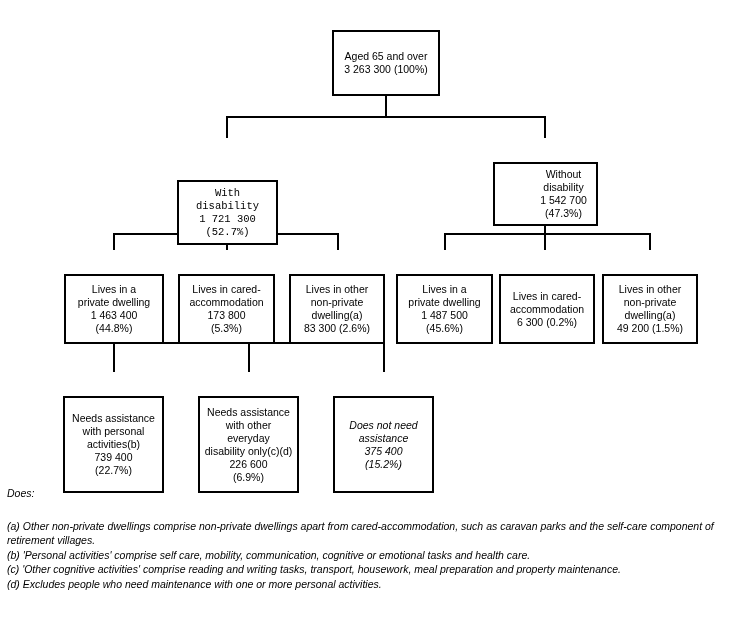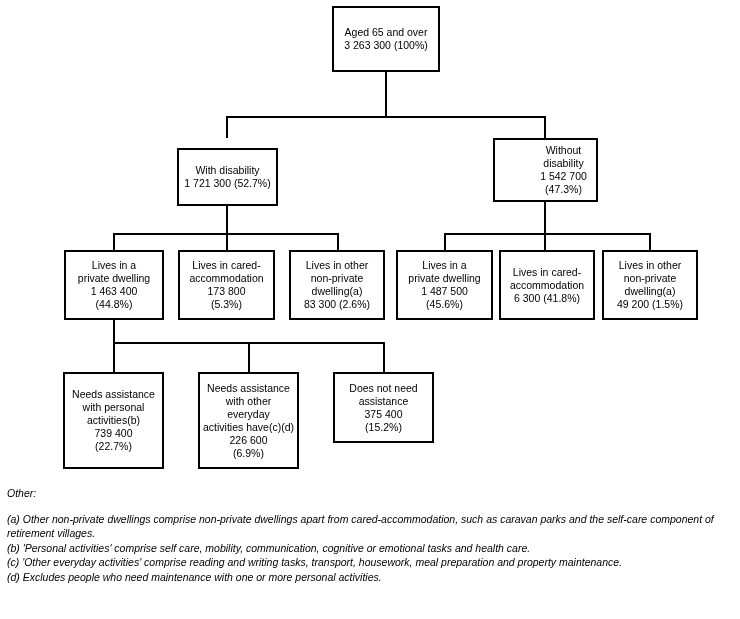--- a/index.html
+++ b/index.html
@@ -14,50 +14,51 @@
     box-sizing:border-box;
     border:2px solid #000000;
     background:#ffffff;
     display:flex;
     align-items:center;
     justify-content:center;
     text-align:center;
     line-height:13px;
     font-size:10.5px;
     z-index:3;
+    margin-top:24px;
   }
   .box .inner{width:100%;padding:0 2px;}
   .line{position:absolute;background:#000000;z-index:1;}
   .hline{height:2px;}
   .vline{width:2px;}
   .notes{
     position:absolute;left:7px;top:486px;width:726px;
     font-style:italic;font-size:10.5px;line-height:14.6px;
   }
-  .notes .blk2{margin-top:11px;font-style:italic;}
+  .notes .blk2{margin-top:18px;font-style:italic;}
   .notes div{white-space:normal;}
 </style>
 </head>
 <body>
 
 <div id="chart">
 
   <div class="box" style="left:332px;top:6px;width:108px;height:66px;">
     <div class="inner">
       <div>Aged 65 and over</div>
       <div>3 263 300 (100%)</div>
     </div>
   </div>
 
   <div class="line vline" style="left:385px;top:72px;height:45px;"></div>
   <div class="line hline" style="left:226px;top:116px;width:320px;"></div>
   <div class="line vline" style="left:226px;top:116px;height:22px;"></div>
   <div class="line vline" style="left:544px;top:116px;height:22px;"></div>
 
-  <div class="box" style="left:177px;top:148px;width:101px;height:58px;">
+  <div class="box" style="left:177px;top:156px;width:101px;height:65px;font-family:Liberation Mono, monospace;">
     <div class="inner">
       <div>With disability</div>
       <div>1 721 300 (52.7%)</div>
     </div>
   </div>
 
   <div class="box" style="left:493px;top:138px;width:105px;height:64px;padding-left:36px;">
     <div class="inner">
       <div>Without disability</div>
       <div>1 542 700 (47.3%)</div>
@@ -109,21 +110,21 @@
       <div>private dwelling</div>
       <div>1 487 500</div>
       <div>(45.6%)</div>
     </div>
   </div>
 
   <div class="box" style="left:499px;top:250px;width:96px;height:70px;">
     <div class="inner">
       <div>Lives in cared-</div>
       <div>accommodation</div>
-      <div>6 300 (41.8%)</div>
+      <div>6 300 (0.2%)</div>
     </div>
   </div>
 
   <div class="box" style="left:602px;top:250px;width:96px;height:70px;">
     <div class="inner">
       <div>Lives in other</div>
       <div>non-private</div>
       <div>dwelling(a)</div>
       <div>49 200 (1.5%)</div>
     </div>
@@ -142,36 +143,36 @@
       <div>739 400</div>
       <div>(22.7%)</div>
     </div>
   </div>
 
   <div class="box" style="left:198px;top:372px;width:101px;height:97px;">
     <div class="inner">
       <div>Needs assistance</div>
       <div>with other</div>
       <div>everyday</div>
-      <div>activities have(c)(d)</div>
+      <div>disability only(c)(d)</div>
       <div>226 600</div>
       <div>(6.9%)</div>
     </div>
   </div>
 
-  <div class="box" style="left:333px;top:372px;width:101px;height:71px;">
+  <div class="box" style="left:333px;top:372px;width:101px;height:97px;font-style:italic;">
     <div class="inner">
       <div>Does not need</div>
       <div>assistance</div>
       <div>375 400</div>
       <div>(15.2%)</div>
     </div>
   </div>
 
 </div>
 
 <div class="notes">
-  <div>Other:</div>
+  <div>Does:</div>
   <div class="blk2">(a) Other non-private dwellings comprise non-private dwellings apart from cared-accommodation, such as caravan parks and the self-care component of retirement villages.</div>
   <div>(b) 'Personal activities' comprise self care, mobility, communication, cognitive or emotional tasks and health care.</div>
-  <div>(c) 'Other everyday activities' comprise reading and writing tasks, transport, housework, meal preparation and property maintenance.</div>
+  <div>(c) 'Other cognitive activities' comprise reading and writing tasks, transport, housework, meal preparation and property maintenance.</div>
   <div>(d) Excludes people who need maintenance with one or more personal activities.</div>
 </div>
 
 </body></html>

